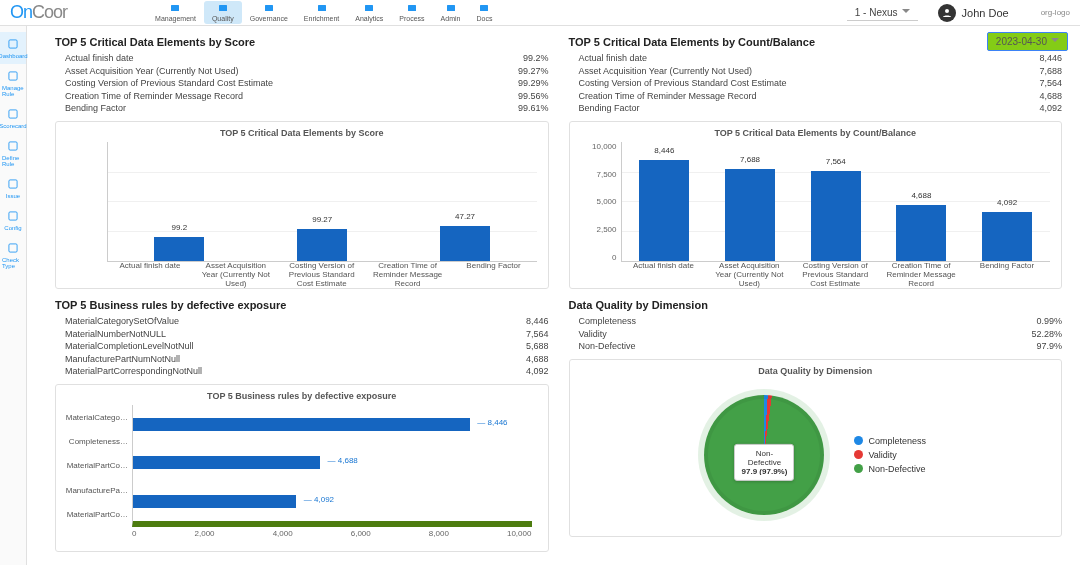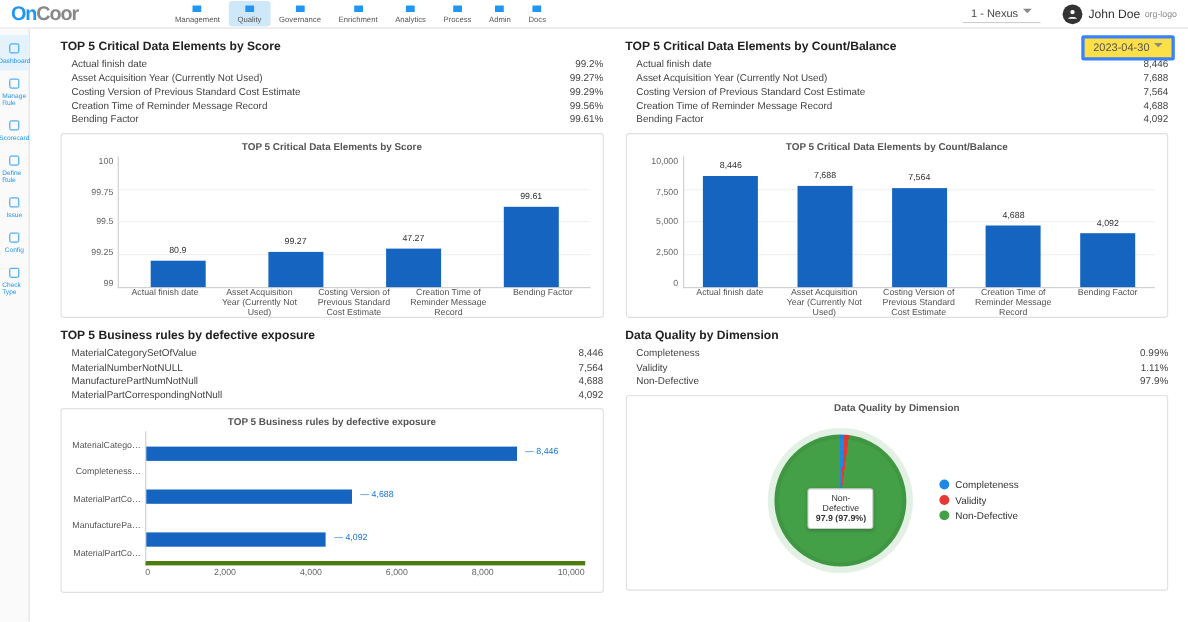--- a/index.html
+++ b/index.html
@@ -1,34 +1,34 @@
 <!DOCTYPE html>
 <html><head>
 <meta charset="utf-8">
 <style>
 *{box-sizing:border-box;margin:0;padding:0;font-family:Arial,sans-serif}
 body{background:#fff;width:1080px;height:565px;overflow:hidden;font-size:10px;color:#333}
 .topbar{height:26px;display:flex;align-items:center;padding:4px 10px;border-bottom:1px solid #e0e0e0}
-.logo{font-size:18px;font-weight:bold;letter-spacing:-1px}
+.logo{font-size:18px;font-weight:normal;letter-spacing:-1px}
 .logo span:nth-child(1){color:#2196f3}
 .logo span:nth-child(2){color:#2196f3}
 .logo span:nth-child(3){color:#888}
 .logo span:nth-child(4){color:#888}
 .logo span:nth-child(5){color:#888}
 .topnav{display:flex;gap:0;margin-left:80px}
 .topnav .item{display:flex;flex-direction:column;align-items:center;padding:2px 8px;font-size:7px;color:#555;cursor:pointer}
 .topnav .item.active{background:#cfe8f9;border-radius:3px}
 .topnav .item svg{width:16px;height:12px}
 .spacer{flex:1}
 .env-select{font-size:10px;color:#444;padding:2px 8px;border-bottom:1px solid #ccc;margin-right:20px;cursor:pointer}
-.user{display:flex;align-items:center;gap:6px;font-size:11px;margin-right:4px}
+.user{display:flex;align-items:center;gap:6px;font-size:11px;margin-right:32px}
 .avatar{width:18px;height:18px;border-radius:50%;background:#333;display:flex;align-items:center;justify-content:center}
 .avatar svg{width:12px;height:12px;fill:#fff}
 .orglogo{font-size:8px;color:#888;line-height:1}
-.datebar{position:absolute;right:12px;top:32px;font-size:10px;color:#555;border:3px solid #3b82f6;padding:3px 8px;border-radius:2px;background:#fde047;cursor:pointer;z-index:5}
+.datebar{position:absolute;right:12px;top:32px;font-size:10px;color:#555;border:1px solid #3b82f6;padding:3px 8px;border-radius:2px;background:#84cc16;cursor:pointer;z-index:5}
 .sidebar{position:absolute;left:0;top:26px;width:27px;bottom:0;border-right:1px solid #e0e0e0;background:#fafafa;display:flex;flex-direction:column;padding-top:6px}
 .sidebar .sitem{display:flex;flex-direction:column;align-items:center;padding:5px 2px;font-size:6px;color:#2196f3;cursor:pointer;gap:2px}
 .sidebar .sitem.active{background:#e3f2fd}
 .sidebar .sitem svg{width:14px;height:14px;stroke:#2196f3;fill:none;stroke-width:1.5}
 .content{position:absolute;left:27px;top:26px;right:0;bottom:0;overflow:auto;padding:10px 18px 26px 28px}
 .grid{display:grid;grid-template-columns:1fr 1fr;grid-template-rows:auto auto;gap:10px 20px}
 .panel{}
 .ptitle{font-size:11px;font-weight:bold;color:#222;margin-bottom:4px}
 .kvlist{padding-left:10px;margin-bottom:6px}
 .kvlist .row{display:flex;justify-content:space-between;font-size:9px;color:#444;line-height:1.4}
@@ -38,21 +38,21 @@
 .barchart .yaxis{position:absolute;left:0;top:0;bottom:20px;width:45px;display:flex;flex-direction:column;justify-content:space-between;font-size:8px;color:#666;text-align:right;padding-right:4px}
 .barchart .plot{position:absolute;left:45px;right:5px;top:0;bottom:20px;border-left:1px solid #ccc;border-bottom:1px solid #ccc}
 .barchart .gridline{position:absolute;left:0;right:0;border-top:1px solid #f0f0f0}
 .barchart .bars{position:absolute;left:0;right:0;top:0;bottom:0;display:flex;justify-content:space-around;align-items:flex-end}
 .barchart .bar{width:50px;background:#1565c0;position:relative}
 .barchart .barlabel{position:absolute;top:-14px;left:50%;transform:translateX(-50%);font-size:8px;color:#333;white-space:nowrap}
 .barchart .xaxis{position:absolute;left:45px;right:5px;bottom:0;height:20px;display:flex;justify-content:space-around;font-size:8px;color:#555;text-align:center}
 .barchart .xaxis .xl{width:70px;line-height:1.1}
 .hbarchart{position:relative;height:140px}
 .hbarchart .ylabels{position:absolute;left:0;top:0;bottom:18px;width:70px;display:flex;flex-direction:column;justify-content:space-around;font-size:8px;color:#555;text-align:right;padding-right:4px}
-.hbarchart .hplot{position:absolute;left:70px;right:10px;top:0;bottom:18px;border-left:1px solid #ccc;border-bottom:4px solid #4d7c0f}
+.hbarchart .hplot{position:absolute;left:70px;right:10px;top:0;bottom:18px;border-left:1px solid #ccc;border-bottom:6px solid #4d7c0f}
 .hbarchart .hbars{position:absolute;left:0;right:0;top:0;bottom:0;display:flex;flex-direction:column;justify-content:space-around}
 .hbarchart .hbar{height:13px;background:#1565c0;position:relative}
 .hbarchart .hbarlabel{position:absolute;right:-38px;top:0;font-size:8px;color:#1976d2}
 .hbarchart .hxaxis{position:absolute;left:70px;right:10px;bottom:0;height:16px;display:flex;justify-content:space-between;font-size:8px;color:#666}
 .piebox{display:flex;align-items:center;justify-content:center;gap:30px;height:150px;position:relative}
 .pie{width:120px;height:120px;border-radius:50%;position:relative}
 .pie .tooltip{position:absolute;left:50%;top:50%;transform:translate(-50%,-30%);background:#fff;border:1px solid #ccc;padding:4px 6px;font-size:8px;text-align:center;border-radius:3px;box-shadow:0 1px 3px rgba(0,0,0,0.2)}
 .pie .tooltip::after{content:'';position:absolute;bottom:-5px;left:50%;transform:translateX(-50%);border:5px solid transparent;border-top-color:#fff}
 .legend{display:flex;flex-direction:column;gap:4px;font-size:9px}
 .legend .li{display:flex;align-items:center;gap:5px}
@@ -200,43 +200,33 @@
             <span>99.56%</span>
           </div>
           <div class="row">
             <span>Bending Factor</span>
             <span>99.61%</span>
           </div>
         </div>
       <div class="chartbox">
         <div class="charttitle">TOP 5 Critical Data Elements by Score</div>
         <div class="barchart" id="chart1">
-            <div class="yaxis">
-              <span>100</span>
-              <span>99.75</span>
-              <span>99.5</span>
-              <span>99.25</span>
-              <span>99</span>
-            </div>
             <div class="plot">
               <div class="gridline" style="top:75%"></div>
               <div class="gridline" style="top:50%"></div>
               <div class="gridline" style="top:25%"></div>
               <div class="bars">
                 <div class="bar" style="height:20.000000000000284%">
-                  <span class="barlabel">80.9</span>
+                  <span class="barlabel">99.2</span>
                 </div>
                 <div class="bar" style="height:26.999999999999602%">
                   <span class="barlabel">99.27</span>
                 </div>
                 <div class="bar" style="height:29.000000000000625%">
                   <span class="barlabel">47.27</span>
-                </div>
-                <div class="bar" style="height:60.99999999999994%">
-                  <span class="barlabel">99.61</span>
                 </div>
               </div>
             </div>
             <div class="xaxis">
               <div class="xl">Actual finish date</div>
               <div class="xl">Asset Acquisition Year (Currently Not Used)</div>
               <div class="xl">Costing Version of Previous Standard Cost Estimate</div>
               <div class="xl">Creation Time of Reminder Message Record</div>
               <div class="xl">Bending Factor</div>
             </div>
@@ -316,20 +306,24 @@
       <div class="kvlist" id="list-rules">
           <div class="row">
             <span>MaterialCategorySetOfValue</span>
             <span>8,446</span>
           </div>
           <div class="row">
             <span>MaterialNumberNotNULL</span>
             <span>7,564</span>
           </div>
           <div class="row">
+            <span>MaterialCompletionLevelNotNull</span>
+            <span>5,688</span>
+          </div>
+          <div class="row">
             <span>ManufacturePartNumNotNull</span>
             <span>4,688</span>
           </div>
           <div class="row">
             <span>MaterialPartCorrespondingNotNull</span>
             <span>4,092</span>
           </div>
         </div>
       <div class="chartbox">
         <div class="charttitle">TOP 5 Business rules by defective exposure</div>
@@ -368,21 +362,21 @@
 
     <div class="panel">
       <div class="ptitle">Data Quality by Dimension</div>
       <div class="kvlist" id="list-dim">
           <div class="row">
             <span>Completeness</span>
             <span>0.99%</span>
           </div>
           <div class="row">
             <span>Validity</span>
-            <span>1.11%</span>
+            <span>52.28%</span>
           </div>
           <div class="row">
             <span>Non-Defective</span>
             <span>97.9%</span>
           </div>
         </div>
       <div class="chartbox">
         <div class="charttitle">Data Quality by Dimension</div>
         <div class="piebox">
           <div class="pie" id="pie" style="background: conic-gradient(rgb(30, 136, 229) 0deg, rgb(30, 136, 229) 3.564deg, rgb(229, 57, 53) 3.564deg, rgb(229, 57, 53) 7.56deg, rgb(67, 160, 71) 7.56deg, rgb(67, 160, 71) 360deg); box-shadow: rgba(0, 0, 0, 0.05) 0px 0px 0px 4px inset, rgba(67, 160, 71, 0.15) 0px 0px 0px 6px;">

